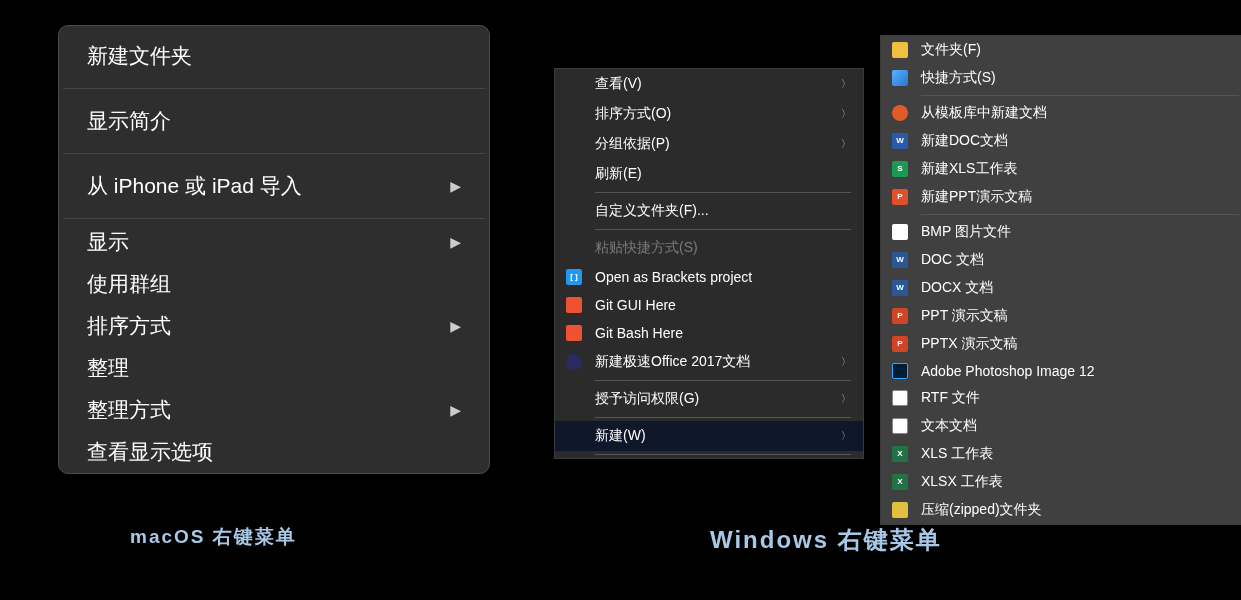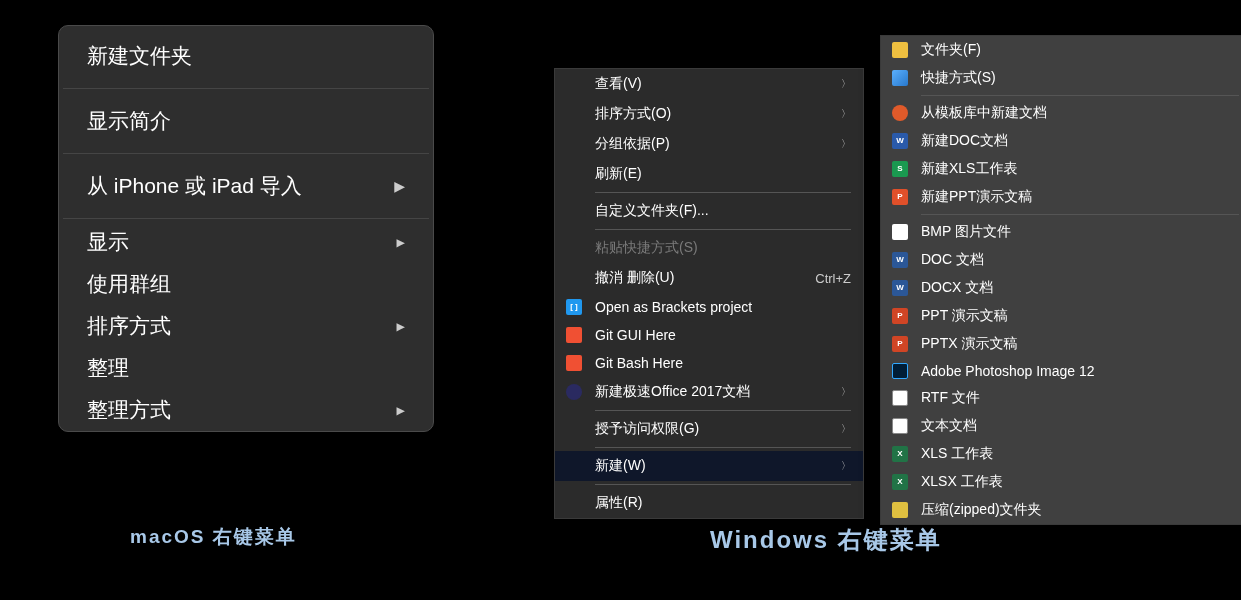--- a/index.html
+++ b/index.html
@@ -11,21 +11,21 @@
       color: #fff;
       position: relative;
       overflow: hidden;
     }
 
     
     .macos-menu {
       position: absolute;
       left: 58px;
       top: 25px;
-      width: 376px;
+      width: 432px;
       background: #2e2e2e;
       border: 1px solid #4a4a4a;
       border-radius: 10px;
       box-shadow: 0 10px 30px rgba(0,0,0,0.6);
     }
     .macos-item {
       padding: 16px 28px;
       font-size: 21px;
       display: flex;
       justify-content: space-between;
@@ -37,21 +37,20 @@
       background: #454545;
       margin: 2px 4px;
     }
     .macos-item-small {
       padding: 7px 28px;
       font-size: 21px;
       display: flex;
       justify-content: space-between;
       align-items: center;
       cursor: default;
-      font-family: Liberation Mono, monospace;
     }
     .macos-arrow {
       font-size: 14px;
       color: #ccc;
     }
 
     
     .win-menu {
       position: absolute;
       left: 554px;
@@ -194,20 +193,23 @@
       <span>排序方式</span>
       <span class="macos-arrow">▶</span>
     </div>
     <div class="macos-item-small">
       <span>整理</span>
     </div>
     <div class="macos-item-small">
       <span>整理方式</span>
       <span class="macos-arrow">▶</span>
     </div>
+    <div class="macos-item-small">
+      <span>查看显示选项</span>
+    </div>
   </div>
 
 <div class="win-menu" id="win-menu">
     <div class="win-item">
       <span>查看(V)</span>
       <span class="win-arrow">〉</span>
     </div>
     <div class="win-item">
       <span>排序方式(O)</span>
       <span class="win-arrow">〉</span>
@@ -221,24 +223,20 @@
     </div>
     <div class="win-separator"></div>
     <div class="win-item">
       <span>自定义文件夹(F)...</span>
     </div>
     <div class="win-separator"></div>
     <div class="win-item disabled">
       <span>粘贴快捷方式(S)</span>
     </div>
     <div class="win-item">
-      <span>撤消 删除(U)</span>
-      <span class="win-shortcut">Ctrl+Z</span>
-    </div>
-    <div class="win-item">
       <span class="win-icon">
         <span class="ico ico-brackets letter">[ ]</span>
       </span>
       <span>Open as Brackets project</span>
     </div>
     <div class="win-item">
       <span class="win-icon">
         <span class="ico ico-git letter"></span>
       </span>
       <span>Git GUI Here</span>
@@ -260,23 +258,20 @@
     <div class="win-item">
       <span>授予访问权限(G)</span>
       <span class="win-arrow">〉</span>
     </div>
     <div class="win-separator"></div>
     <div class="win-item selected">
       <span>新建(W)</span>
       <span class="win-arrow">〉</span>
     </div>
     <div class="win-separator"></div>
-    <div class="win-item">
-      <span>属性(R)</span>
-    </div>
   </div>
 
 <div class="win-submenu" id="win-submenu">
     <div class="win-sub-item">
       <span class="win-icon">
         <span class="ico ico-folder letter"></span>
       </span>
       <span>文件夹(F)</span>
     </div>
     <div class="win-sub-item">

